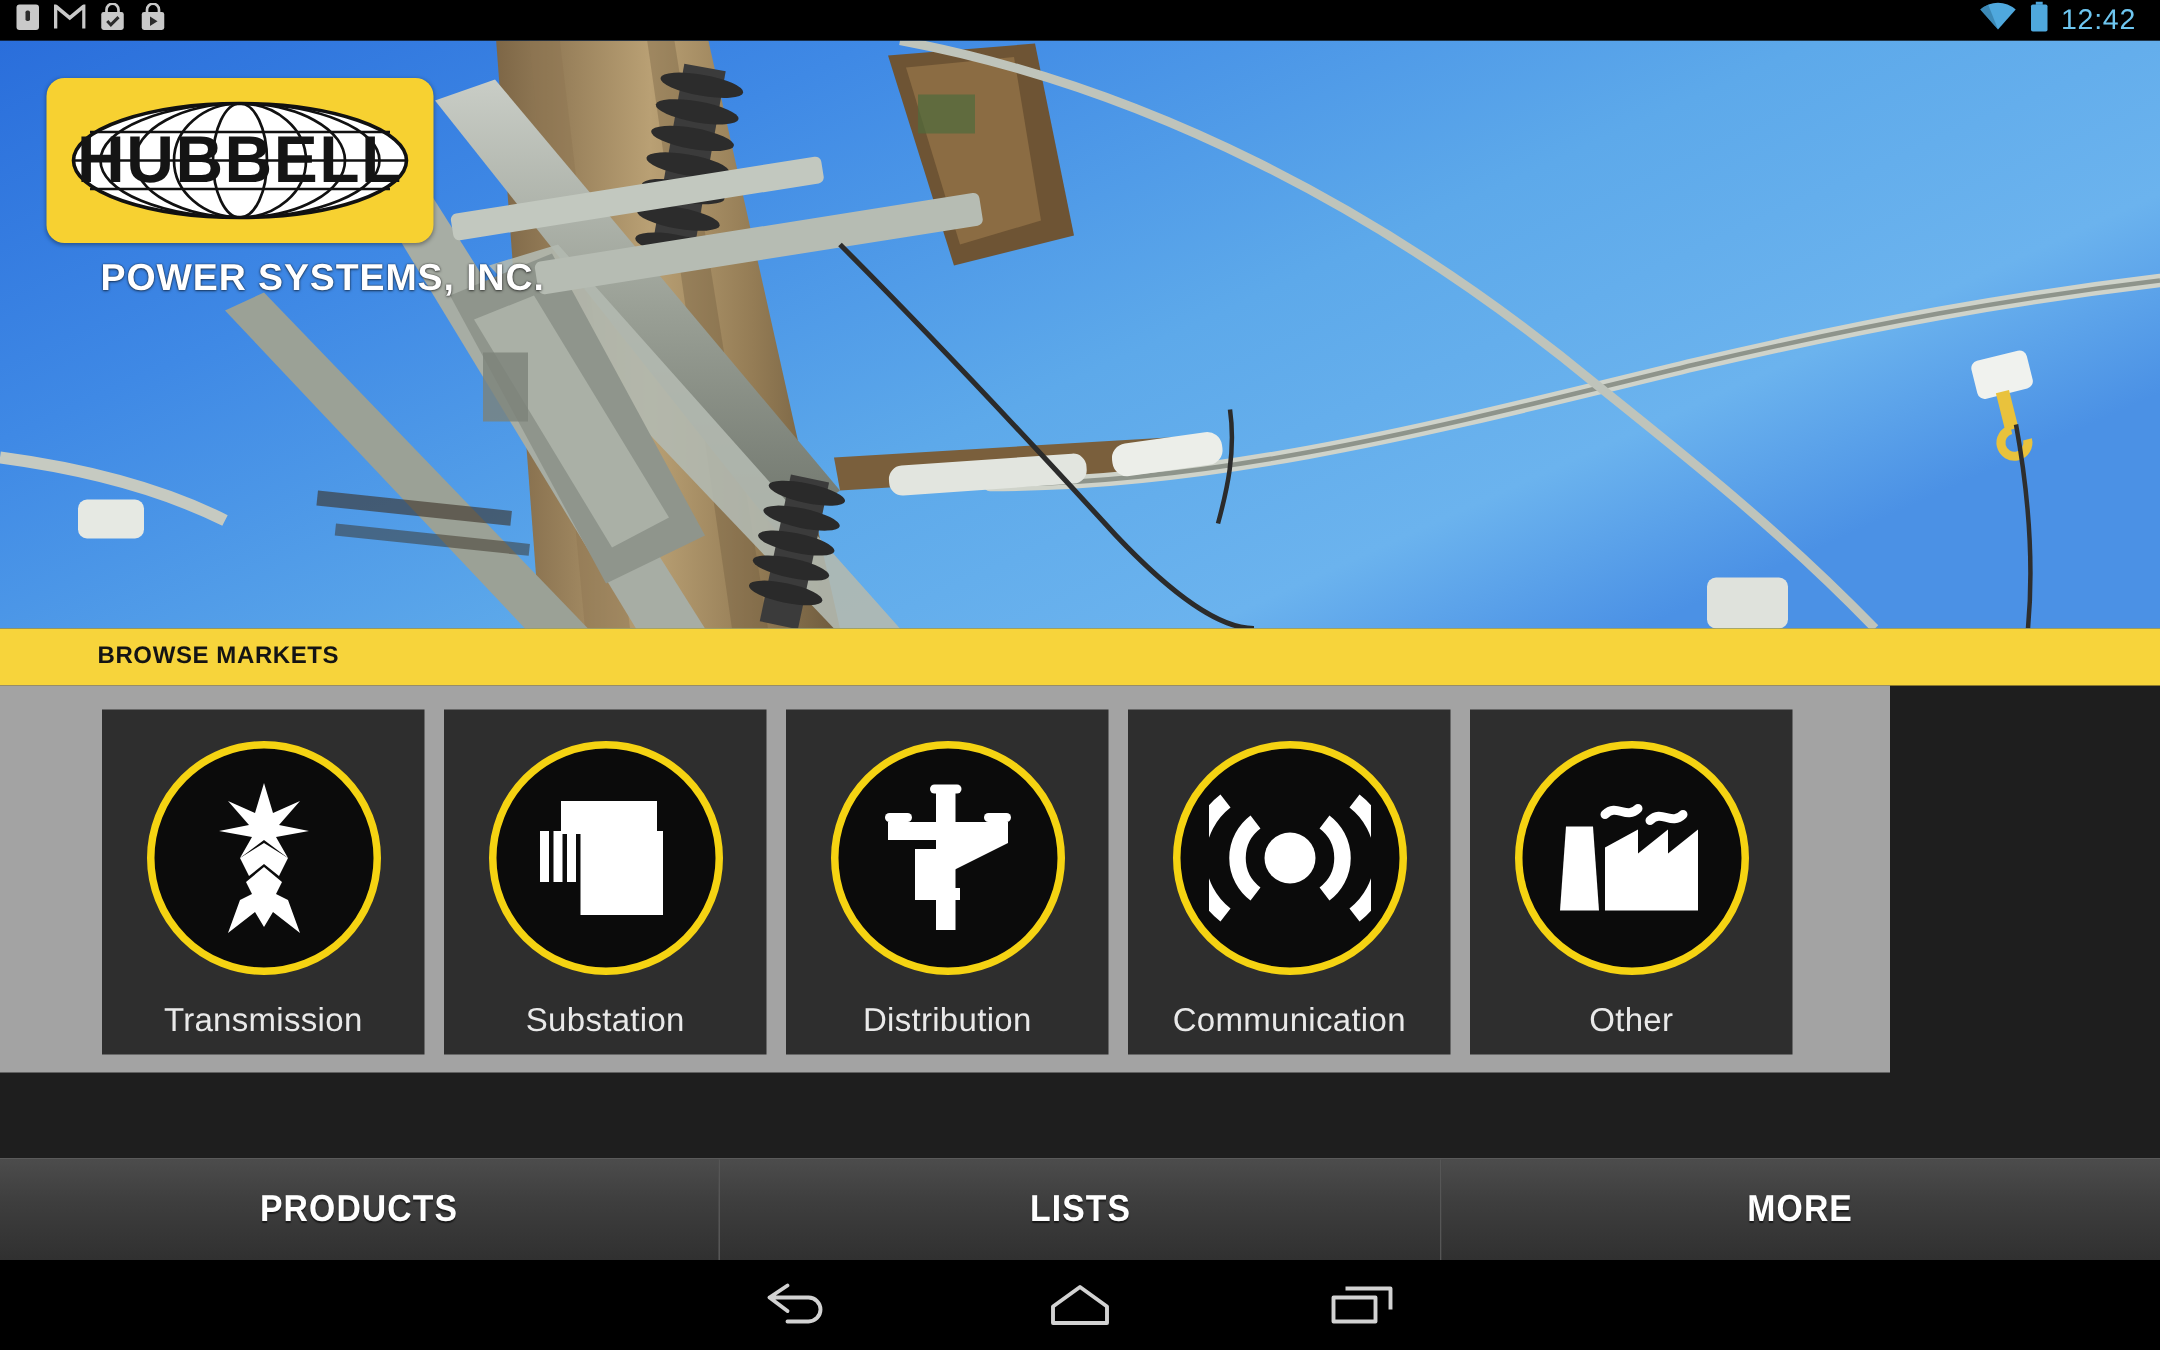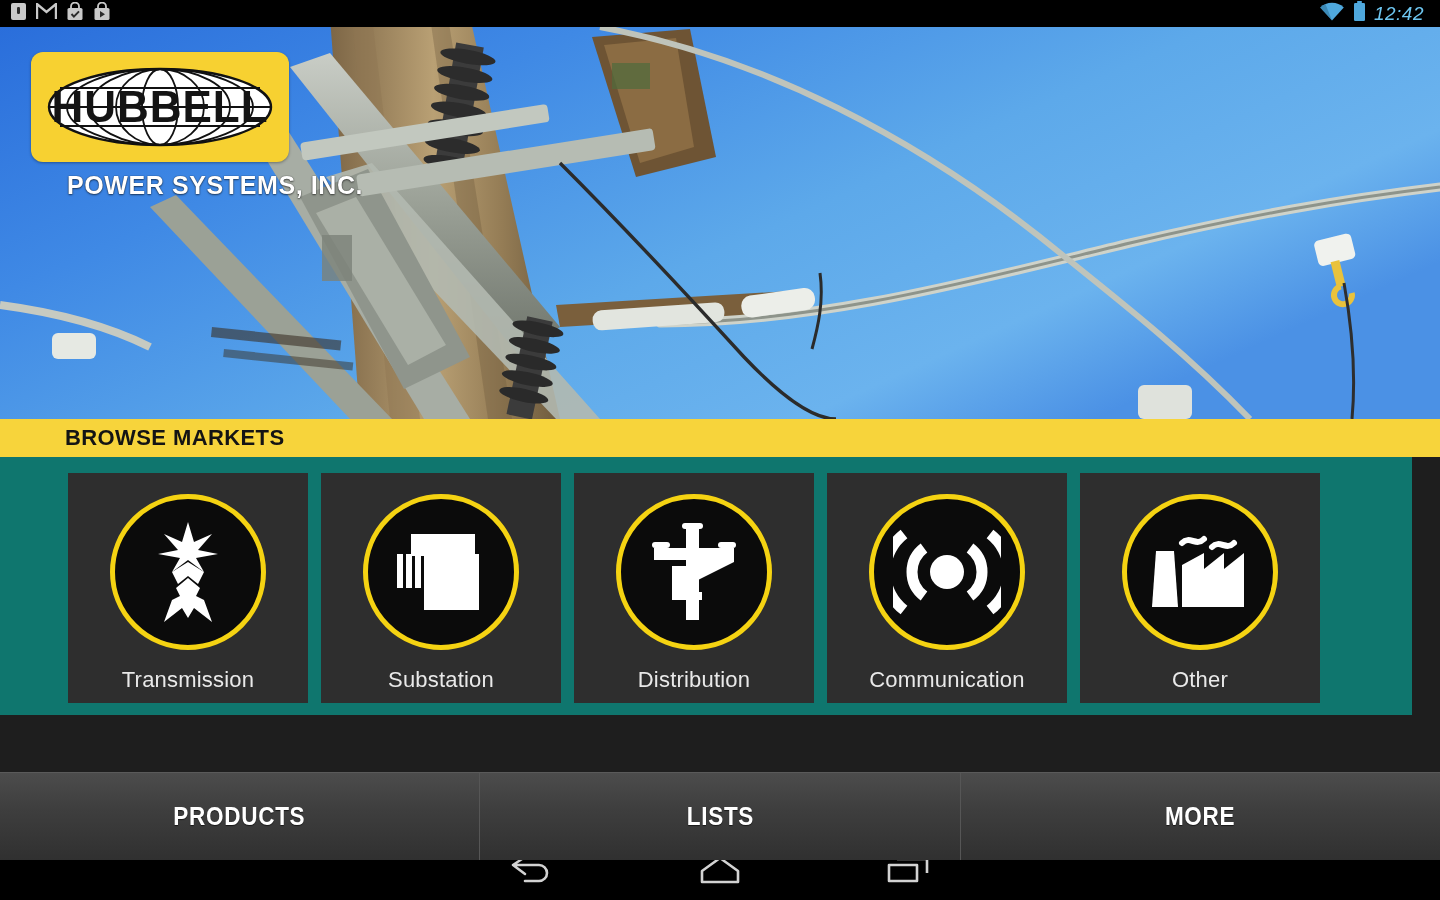--- a/index.html
+++ b/index.html
@@ -13,21 +13,21 @@
 
   
   .statusbar {
     position:absolute; top:0; left:0; width:1440px; height:27px;
     background:#000; display:flex; align-items:center;
     padding:0 10px; z-index:50;
   }
   .status-left { display:flex; align-items:center; gap:9px; }
   .status-right { margin-left:auto; display:flex; align-items:center; gap:8px; padding-right:6px; }
   .sysicon { display:block; }
-  .clock { color:#6ec6f0; font-size:19px; letter-spacing:.5px; font-family:"Liberation Sans", sans-serif;font-style:italic; }
+  .clock { color:#6ec6f0; font-size:19px; letter-spacing:.5px; font-family:"Liberation Sans", sans-serif; }
 
   
   .hero {
     position:absolute; top:27px; left:0; width:1440px; height:392px;
     overflow:hidden;
     background:linear-gradient(118deg,#2a6edb 0%,#3b85e4 28%,#5aa6ea 58%,#69b2ee 80%,#4d93e6 100%);
   }
   .hero svg { position:absolute; inset:0; display:block; }
 
   .logo-block { position:absolute; left:31px; top:25px; width:258px; z-index:6; }
@@ -51,27 +51,27 @@
     transform:scaleX(1.0);
     padding-left:36px;
   }
 
   
   .section-bar {
     position:absolute; top:419px; left:0; width:1440px; height:38px;
     background:#f7d43b; display:flex; align-items:center;
   }
   .section-bar .title {
-    margin-left:65px; font-size:22px; font-weight:bold; color:#141414; letter-spacing:.4px;
+    margin-left:65px; font-size:16px; font-weight:bold; color:#141414; letter-spacing:.4px;
   }
 
   
   .markets {
-    position:absolute; top:457px; left:0; width:1412px; height:258px;
-    background:#0f766e;
+    position:absolute; top:457px; left:0; width:1260px; height:258px;
+    background:#a3a3a3;
     display:flex; align-items:flex-start; gap:13px;
     padding:16px 65px 0 68px;
   }
   .market-card {
     width:240px; height:230px; background:#2e2e2e;
     display:flex; flex-direction:column; align-items:center;
     padding-top:21px; cursor:pointer;
   }
   .market-ring {
     width:156px; height:156px; border-radius:50%;
@@ -100,21 +100,21 @@
     letter-spacing:-1px; line-height:.8; font-family:"Liberation Sans", sans-serif;
   }
   .heat-tagline {
     margin-left:188px; color:#f2f2f2; font-size:25px; font-weight:bold;
     letter-spacing:.4px; white-space:nowrap;
     transform:scaleX(.86); transform-origin:left center;
   }
 
   
   .tabbar {
-    position:absolute; top:772px; left:0; width:1440px; height:88px;
+    position:absolute; top:772px; left:0; width:1440px; height:68px;
     display:flex; background:#3a3a3a; z-index:20;
     border-top:1px solid #5a5a5a;
   }
   .tab {
     flex:1; display:flex; align-items:center; justify-content:center;
     background:linear-gradient(180deg,#4c4c4c 0%,#3e3e3e 42%,#303030 100%);
     border-right:1px solid #565656; cursor:pointer;
   }
   .tab:last-child { border-right:none; }
   .tab span {

